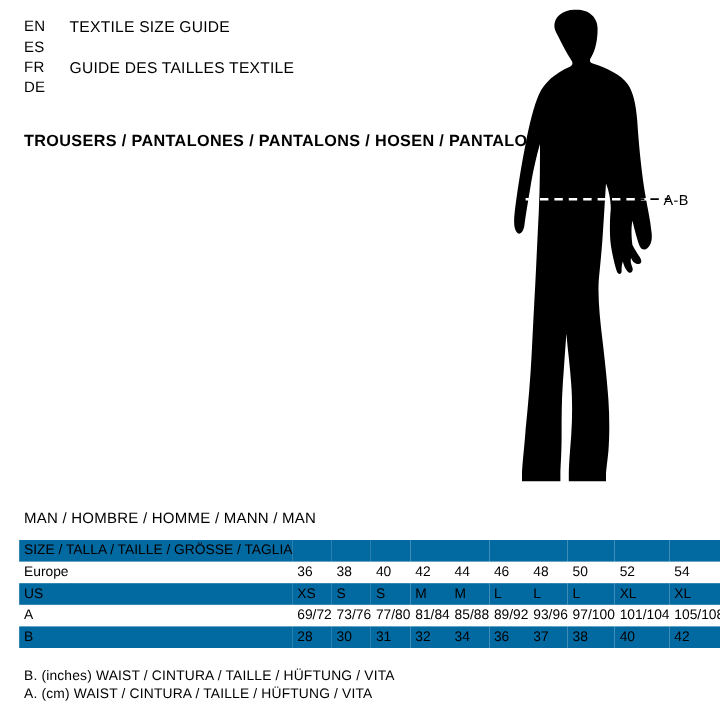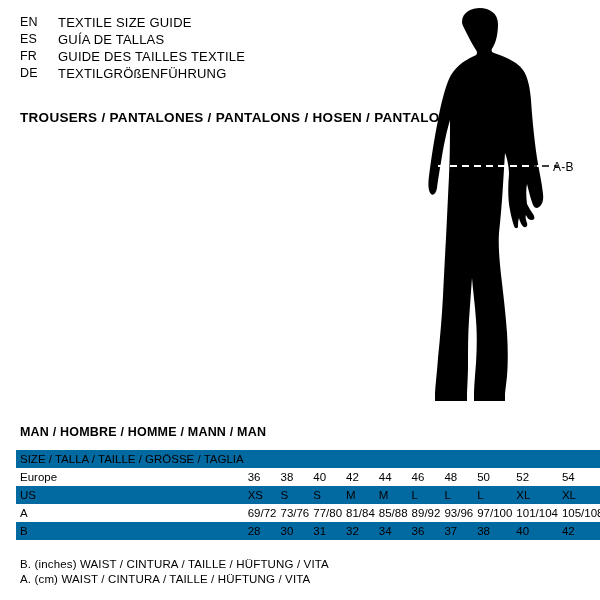--- a/index.html
+++ b/index.html
@@ -72,21 +72,21 @@
     font-size: 12px;
     letter-spacing: 0.3px;
   }
 
   
   .table-title {
     position: absolute;
     left: 20px;
     top: 425px;
     font-size: 12.5px;
-    font-weight: bold;
+    font-weight: normal;
     letter-spacing: 0.2px;
   }
   table.size-table {
     position: absolute;
     left: 16px;
     top: 450px;
     width: 568px;
     border-collapse: collapse;
     font-size: 11.5px;
   }
@@ -122,29 +122,27 @@
 
 <div class="page">
 
   <div class="legend">
     <div class="legend-row">
       <span class="legend-code">EN</span>
       <span class="legend-text">TEXTILE SIZE GUIDE</span>
     </div>
     <div class="legend-row">
       <span class="legend-code">ES</span>
-      <span class="legend-text">GUÍA DE TALLAS</span>
     </div>
     <div class="legend-row">
       <span class="legend-code">FR</span>
       <span class="legend-text">GUIDE DES TAILLES TEXTILE</span>
     </div>
     <div class="legend-row">
       <span class="legend-code">DE</span>
-      <span class="legend-text">TEXTILGRÖßENFÜHRUNG</span>
     </div>
   </div>
 
   <div class="garment-title">TROUSERS / PANTALONES / PANTALONS / HOSEN / PANTALONI</div>
 
   <div class="figure-wrap">
     <svg width="200" height="400" viewBox="0 0 200 400">
       <path fill="#000000" d="
         M72,14
         C72,4 82,0 90,0

